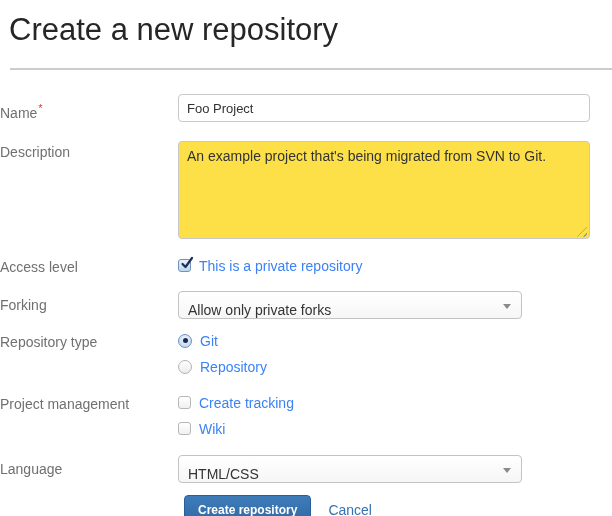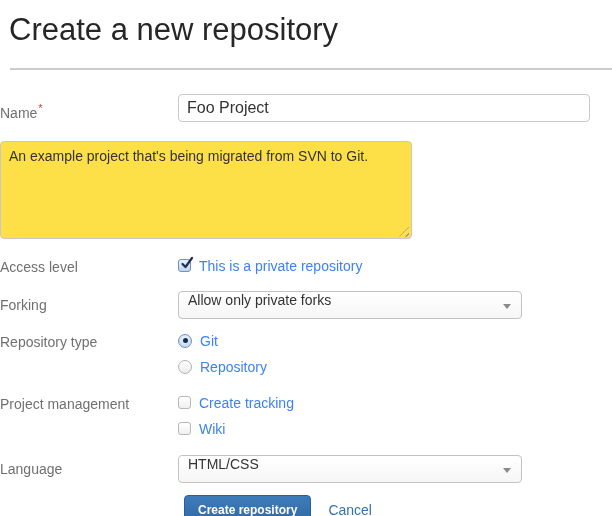--- a/index.html
+++ b/index.html
@@ -36,21 +36,21 @@
   .label-col.tight { line-height: 20px; padding-top: 1px; }
   .required-star { color: #d04437; vertical-align: super; font-size: 11px; margin-left: 1px; }
   .field-col { width: 412px; flex: 0 0 412px; }
 
   .text-input {
     width: 412px; height: 28px;
     border: 1px solid #c8c8c8;
     border-radius: 4px;
     padding: 0 8px;
     font-family: "Liberation Sans", sans-serif;
-    font-size: 16px;
+    font-size: 13px;
     color: #333;
     background: #fff;
     outline: none;
   }
   .textarea-wrap { position: relative; width: 412px; }
   .textarea {
     width: 412px; height: 98px;
     border: 1px solid #c8c8c8;
     border-radius: 4px;
     padding: 5px 8px;
@@ -121,21 +121,21 @@
     background: #1c2a52;
   }
 
   
   .select {
     width: 344px; height: 28px;
     border: 1px solid #c3c3c3;
     border-radius: 4px;
     background: linear-gradient(#ffffff, #f6f6f6);
     display: flex;
-    align-items: flex-start;
+    align-items: flex-end;
     padding: 0 26px 0 9px;
     position: relative;
     color: #333;
     cursor: default;
   }
   .select .caret {
     position: absolute;
     right: 10px; top: 12px;
     width: 0; height: 0;
     border-left: 4px solid transparent;
@@ -174,20 +174,21 @@
   <form>
 
     <div class="form-row">
       <div class="label-col"><span>Name</span><span class="required-star">*</span></div>
       <div class="field-col">
         <input class="text-input" type="text" value="Foo Project" style="">
       </div>
     </div>
 
     <div class="form-row">
+      <div class="label-col tight">Description</div>
       <div class="field-col">
         <div class="textarea-wrap">
           <textarea class="textarea" style="">An example project that's being migrated from SVN to Git.</textarea>
           <div class="resize-grip"></div>
         </div>
       </div>
     </div>
 
     <div class="form-row" style="">
       <div class="label-col tight">Access level</div>

